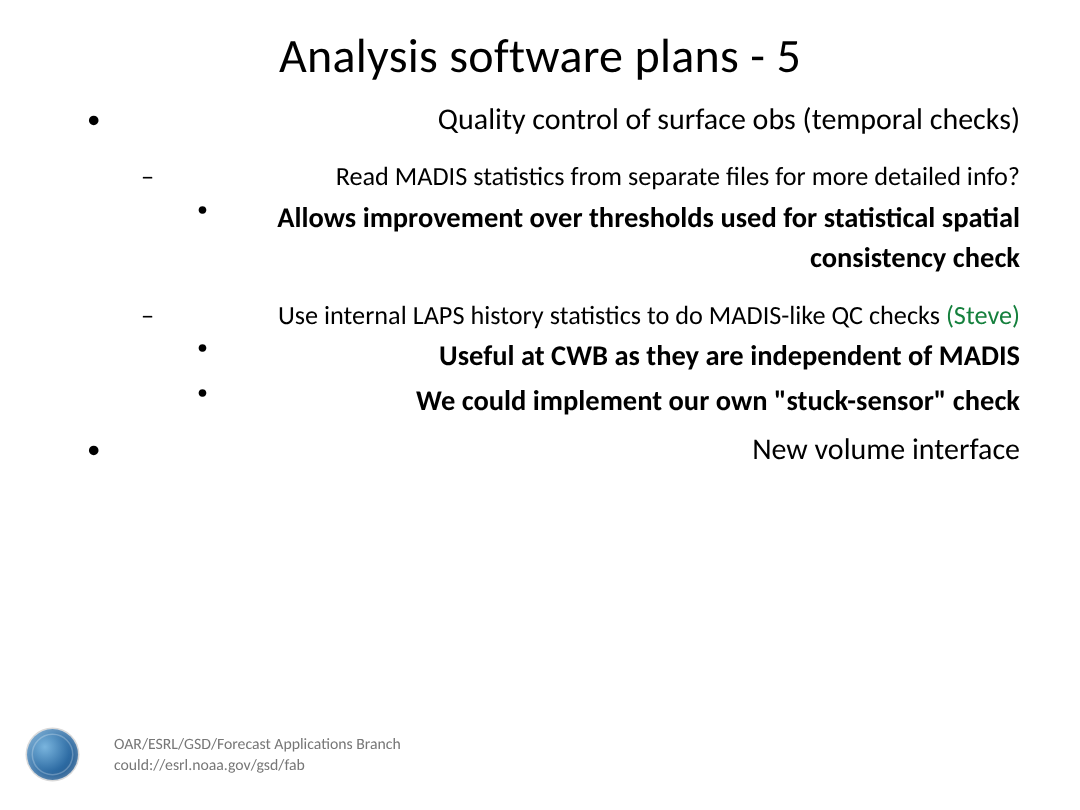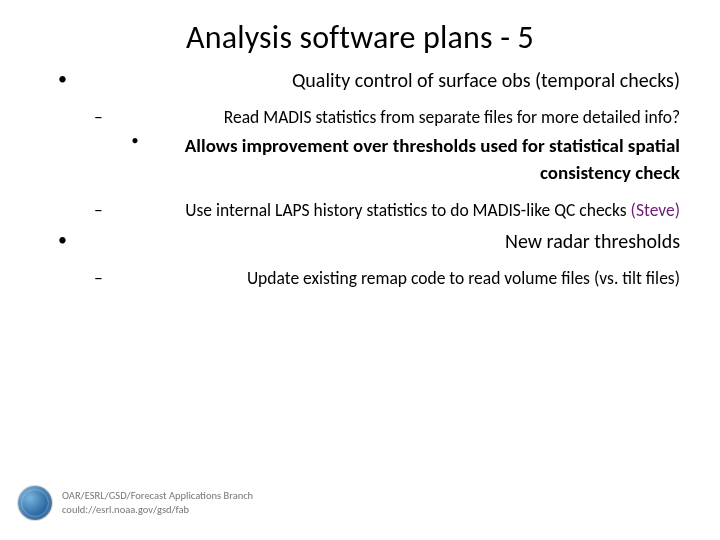--- a/index.html
+++ b/index.html
@@ -70,28 +70,28 @@
     padding-left: 14px;
     margin: 2px 0 2px 20px;
   }
   .lvl3 > li::before {
     content: "•";
     position: absolute;
     left: 0;
     top: 0;
     font-size: 12px;
   }
-  .steve { color: #701a75; }
+  .steve { color: #15803d; }
   .footer {
     position: absolute;
     left: 18px;
     bottom: 20px;
     display: flex;
     align-items: center;
-    gap: 10px;
+    gap: 24px;
   }
   .logo {
     width: 34px;
     height: 34px;
     border-radius: 50%;
     background: radial-gradient(circle at 35% 35%, #7ab5de 0%, #2d6ba3 55%, #0b3e73 100%);
     box-shadow: 0 0 0 1px rgba(0,0,0,0.15), inset 0 0 6px rgba(255,255,255,0.4);
     position: relative;
     flex-shrink: 0;
   }
@@ -123,30 +123,31 @@
         <span>Quality control of surface obs (temporal checks)</span>
         <ul class="lvl2">
           <li>
             <span>Read MADIS statistics from separate files for more detailed info?</span>
             <ul class="lvl3">
               <li><span>Allows improvement over thresholds used for statistical spatial consistency check</span></li>
             </ul>
           </li>
           <li>
             <span>Use internal LAPS history statistics to do MADIS-like QC checks </span><span class="steve">(Steve)</span>
+            <ul class="lvl3">
+              <li><span>Useful at CWB as they are independent of MADIS</span></li>
+              <li><span>We could implement our own "stuck-sensor" check</span></li>
+            </ul>
           </li>
         </ul>
       </li>
 
       <li>
-        <span>New radar thresholds</span>
+        <span>New volume interface</span>
         <ul class="lvl2">
-          <li>
-            <span>Update existing remap code to read volume files (vs. tilt files)</span>
-          </li>
         </ul>
       </li>
 
     </ul>
   </div>
 
   <div class="footer">
     <div class="logo"></div>
     <div class="footer-text">
       <div>OAR/ESRL/GSD/Forecast Applications Branch</div>

